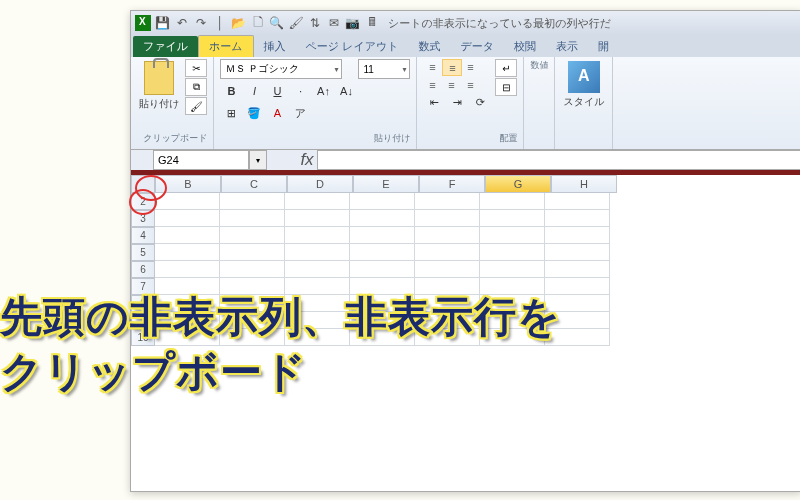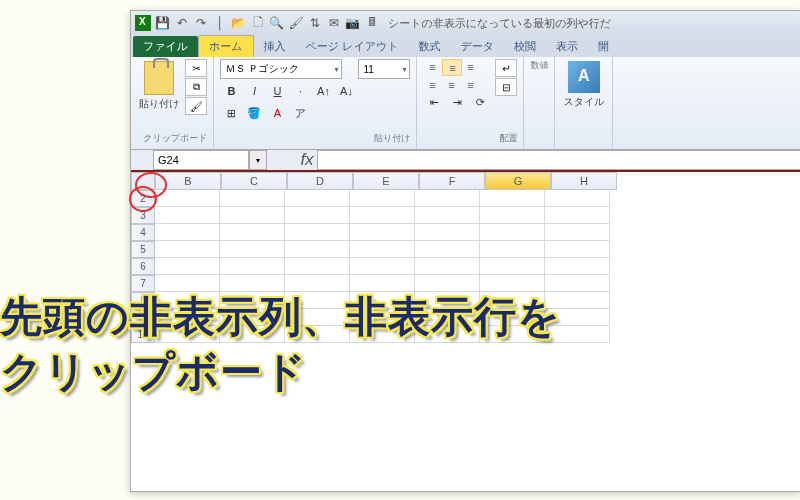--- a/index.html
+++ b/index.html
@@ -28,21 +28,21 @@
 .sel{height:18px;border:1px solid #aaa;background:#fff;font-size:10px;padding:0 16px 0 4px;display:flex;align-items:center;position:relative}
 .sel::after{content:"▾";position:absolute;right:3px;color:#666;font-size:8px}
 .btnrow{display:flex;gap:1px}
 .rb{width:20px;height:18px;display:flex;align-items:center;justify-content:center;font-size:11px;color:#333;border:1px solid transparent}
 .align-grid{display:grid;grid-template-columns:repeat(3,18px);gap:1px}
 .ab{width:18px;height:15px;display:flex;align-items:center;justify-content:center;font-size:11px;color:#555}
 .ab.on{background:#fde8b8;border:1px solid #f5c869}
 .num-col{display:flex;flex-direction:column;gap:2px}
 .style-icon{width:32px;height:32px;background:linear-gradient(135deg,#6bb5e8,#3a7ab8);position:relative}
 .style-icon::after{content:"A";position:absolute;color:#fff;font-weight:bold;font-size:16px;left:10px;top:6px}
-.namebox-row{height:20px;background:#e8edf5;display:flex;border-bottom:2px solid #7f1d1d}
+.namebox-row{height:20px;background:#e8edf5;display:flex;border-bottom:5px solid #7f1d1d}
 .namebox{width:86px;height:18px;background:#fff;border:1px solid #aaa;font-size:11px;padding:0 4px;display:flex;align-items:center;margin-left:22px}
 .nb-dd{width:16px;height:18px;border:1px solid #aaa;background:#eee;display:flex;align-items:center;justify-content:center;font-size:8px}
 .fx{width:20px;font-size:17px;font-style:italic;text-align:center;color:#555}
 .fbar{flex:1;height:18px;background:#fff;border:1px solid #aaa}
 .grid{position:relative}
 .ghead{display:flex;height:18px}
 .corner{width:22px;background:#e8edf5;border:1px solid #c0c6cf}
 .ch{width:64px;background:linear-gradient(#f5f8fc,#e5ecf5);border:1px solid #c0c6cf;font-size:11px;text-align:center;color:#555;line-height:16px}
 .ch.sel-col{background:linear-gradient(#fde890,#f5c840)}
 .grow{display:flex;height:17px}

